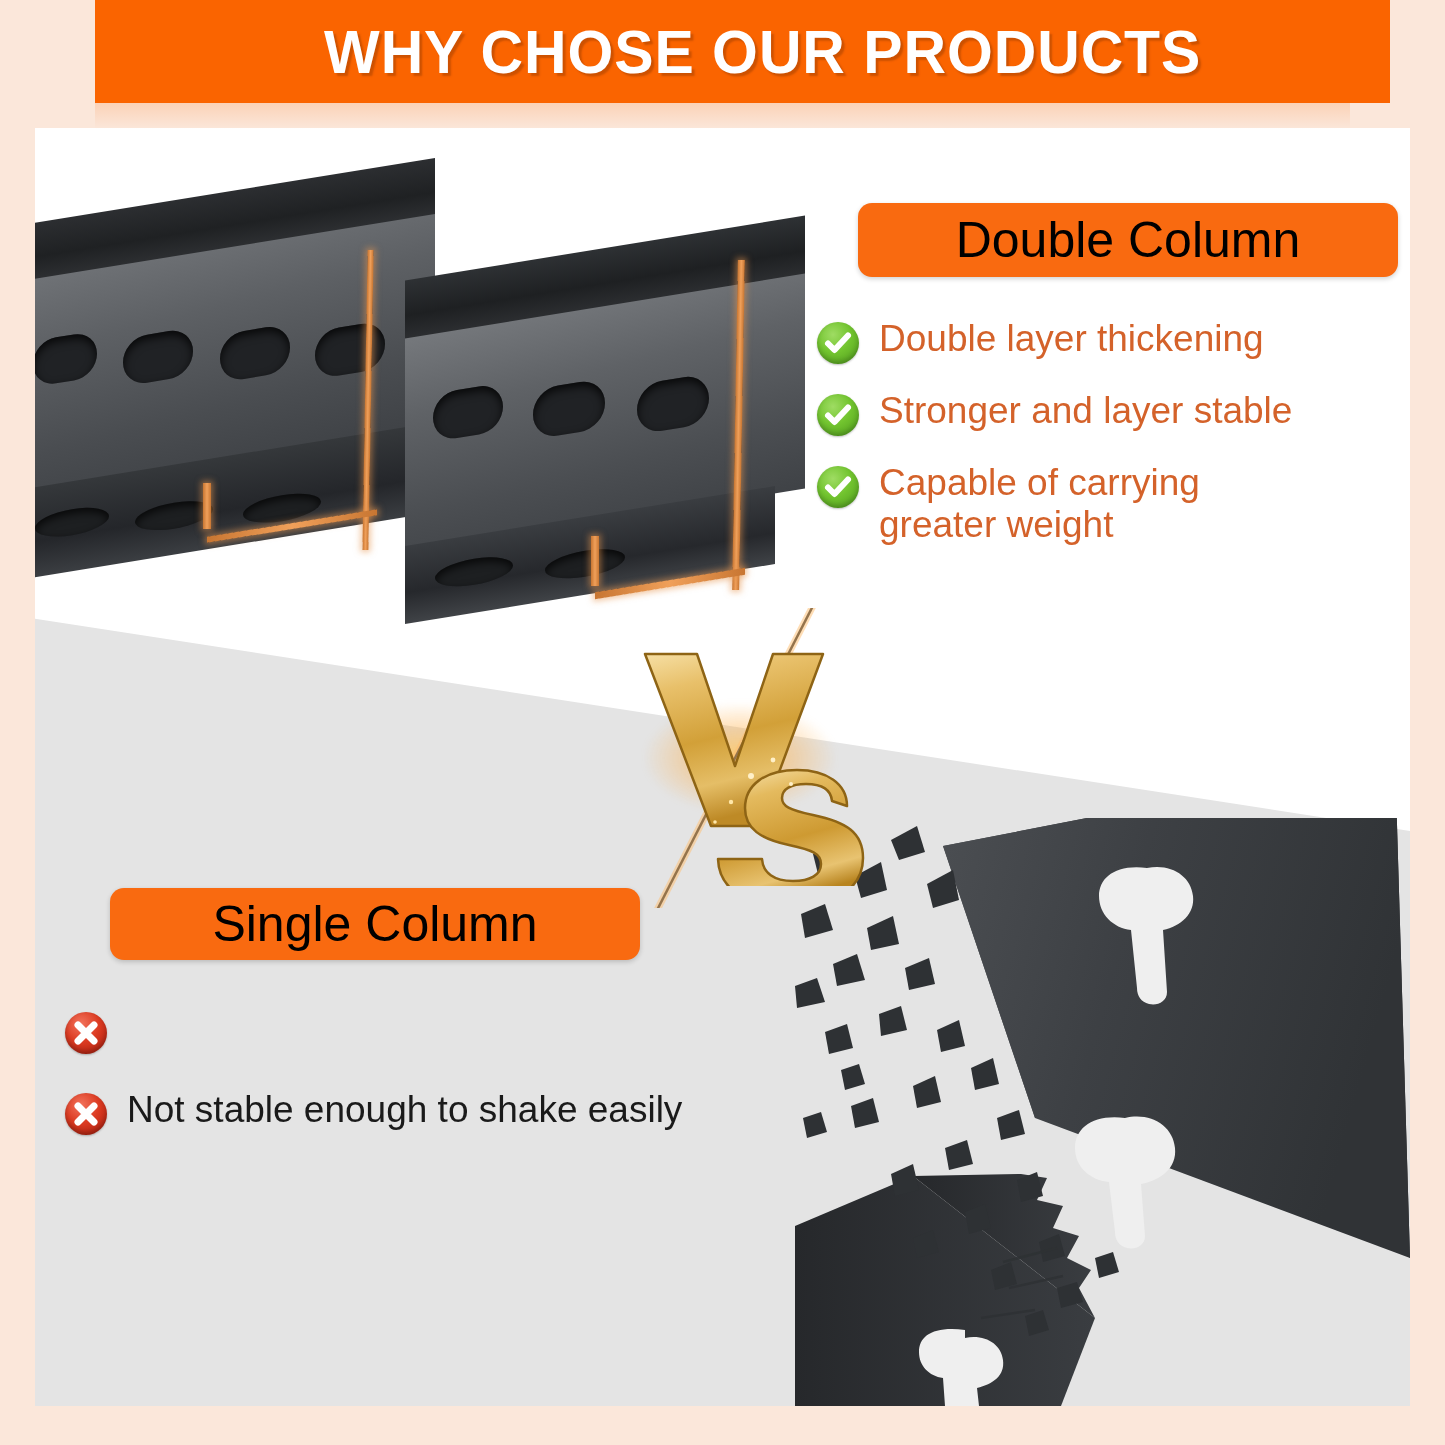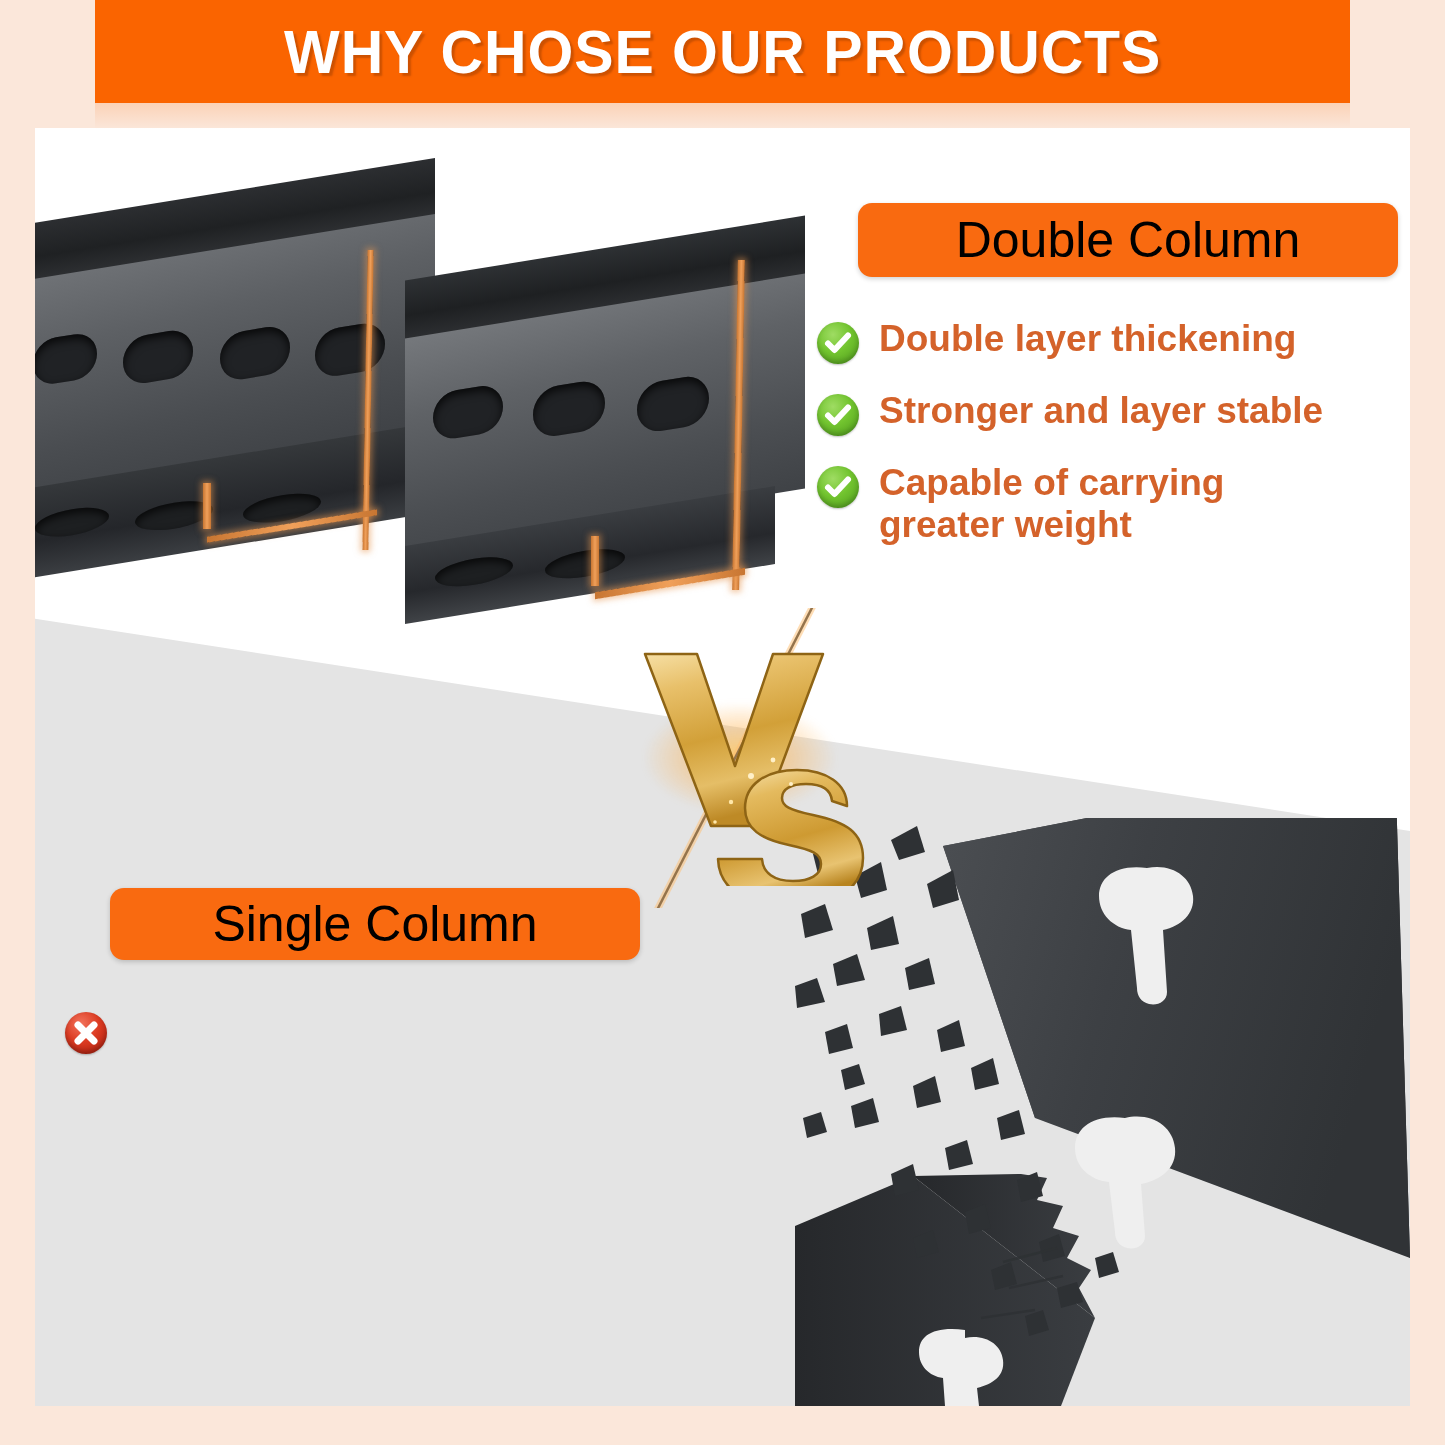--- a/index.html
+++ b/index.html
@@ -32,20 +32,21 @@
     position: absolute;
     left: 95px;
     top: 0px;
     width: 1255px;
     height: 103px;
     background: #FA6400;
     z-index: 40;
     display: flex;
     align-items: center;
     justify-content: center;
+    padding-left: 40px;
   }
   #banner-title {
     color: #FFFFFF;
     font-size: 62px;
     font-weight: bold;
     letter-spacing: 1px;
     line-height: 1;
     transform: scaleX(0.95);
     text-shadow: 3px 3px 2px rgba(120,45,0,0.35);
     white-space: nowrap;
@@ -185,21 +186,20 @@
   .mark-cross {
     background: radial-gradient(circle at 38% 28%, #F2735C 0%, #DC3B22 45%, #A81B0C 100%);
     box-shadow: inset 0 -3px 5px rgba(0,0,0,0.25), 0 1px 2px rgba(0,0,0,0.25);
   }
   .mark svg { position: absolute; left: 0; top: 0; }
 
   .feature-text {
     font-size: 37px;
     line-height: 1.13;
     white-space: pre-line;
-    font-weight: bold;
   }
   .pro-text { color: #D4622A; }
   .con-text { color: #1A1A1A; }
 
   
   #vs-wrap {
     position: absolute;
     left: 560px;
     top: 480px;
     width: 330px;
@@ -381,20 +381,28 @@
 
       <div class="feature-row">
         <span class="mark mark-cross">
           <svg width="42" height="42" viewBox="0 0 42 42">
             <path d="M13 13 L29 29 M29 13 L13 29" stroke="#ffffff" stroke-width="7" stroke-linecap="round"></path>
           </svg>
         </span>
       </div>
 
 
+      <div class="feature-row">
+        <span class="mark mark-cross">
+          <svg width="42" height="42" viewBox="0 0 42 42">
+            <path d="M13 13 L29 29 M29 13 L13 29" stroke="#ffffff" stroke-width="7" stroke-linecap="round"></path>
+          </svg>
+        </span>
+        <span class="feature-text con-text">Not stable enough to shake easily</span>
+      </div>
 
     </div>
 
     <svg id="photo-single" viewBox="0 0 615 588">
       <defs>
         <linearGradient id="postGrad" x1="0" y1="0" x2="1" y2="0.3">
           <stop offset="0%" stop-color="#4C4F53"></stop>
           <stop offset="45%" stop-color="#3D4044"></stop>
           <stop offset="100%" stop-color="#303336"></stop>
         </linearGradient>

